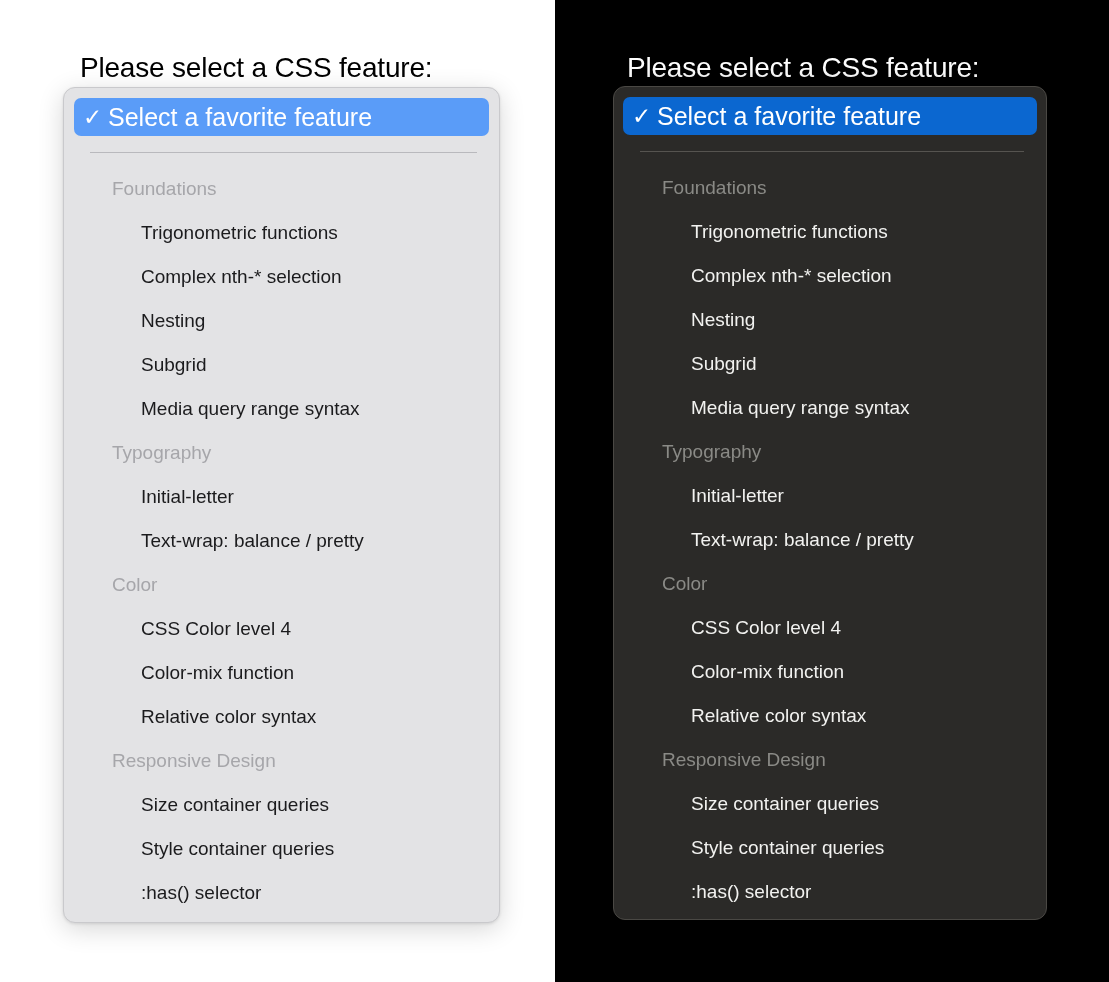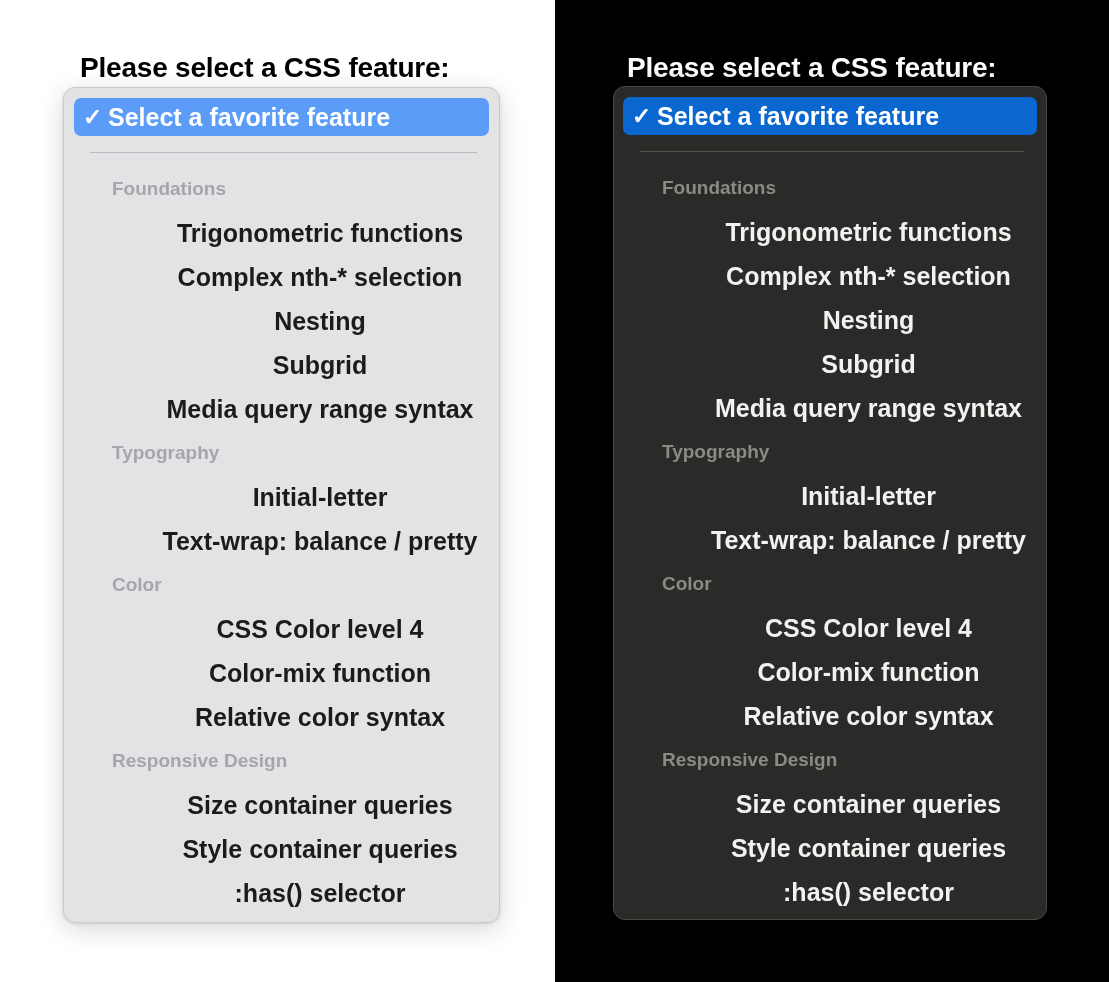--- a/index.html
+++ b/index.html
@@ -1,15 +1,15 @@
 <!DOCTYPE html>
 <html><head>
 <meta charset="utf-8">
 <style>
-  * { box-sizing: border-box; margin: 0; padding: 0; font-weight: bold; }
+  * { box-sizing: border-box; margin: 0; padding: 0; }
 
   html, body {
     width: 1109px;
     height: 982px;
     overflow: hidden;
     font-family: "Liberation Sans", sans-serif;
   }
 
   #stage {
     position: relative;
@@ -111,26 +111,25 @@
     font-size: 19px;
     line-height: 44px;
     height: 44px;
     padding-left: 48px;
     white-space: nowrap;
   }
   .light .group-label { color: #a6a6aa; }
   .dark  .group-label { color: #8a8a86; }
 
   .option-row {
-    font-size: 25px;
+    font-size: 19px;
     line-height: 44px;
     height: 44px;
     padding-left: 77px;
     white-space: nowrap;
-    text-align: center;
   }
   .light .option-row { color: #1b1b1d; }
   .dark  .option-row { color: #f2f2f0; }
 </style>
 </head>
 <body>
 
 <div id="stage">
 
   <div class="half light">

